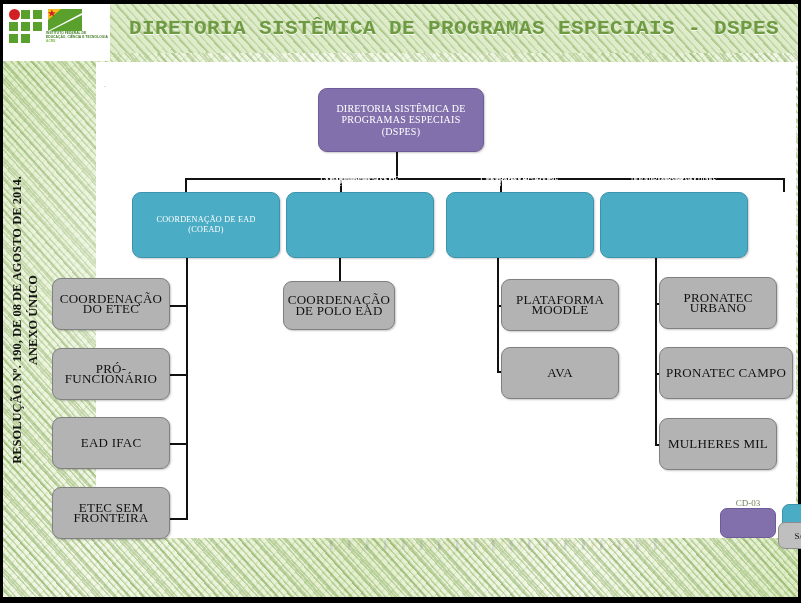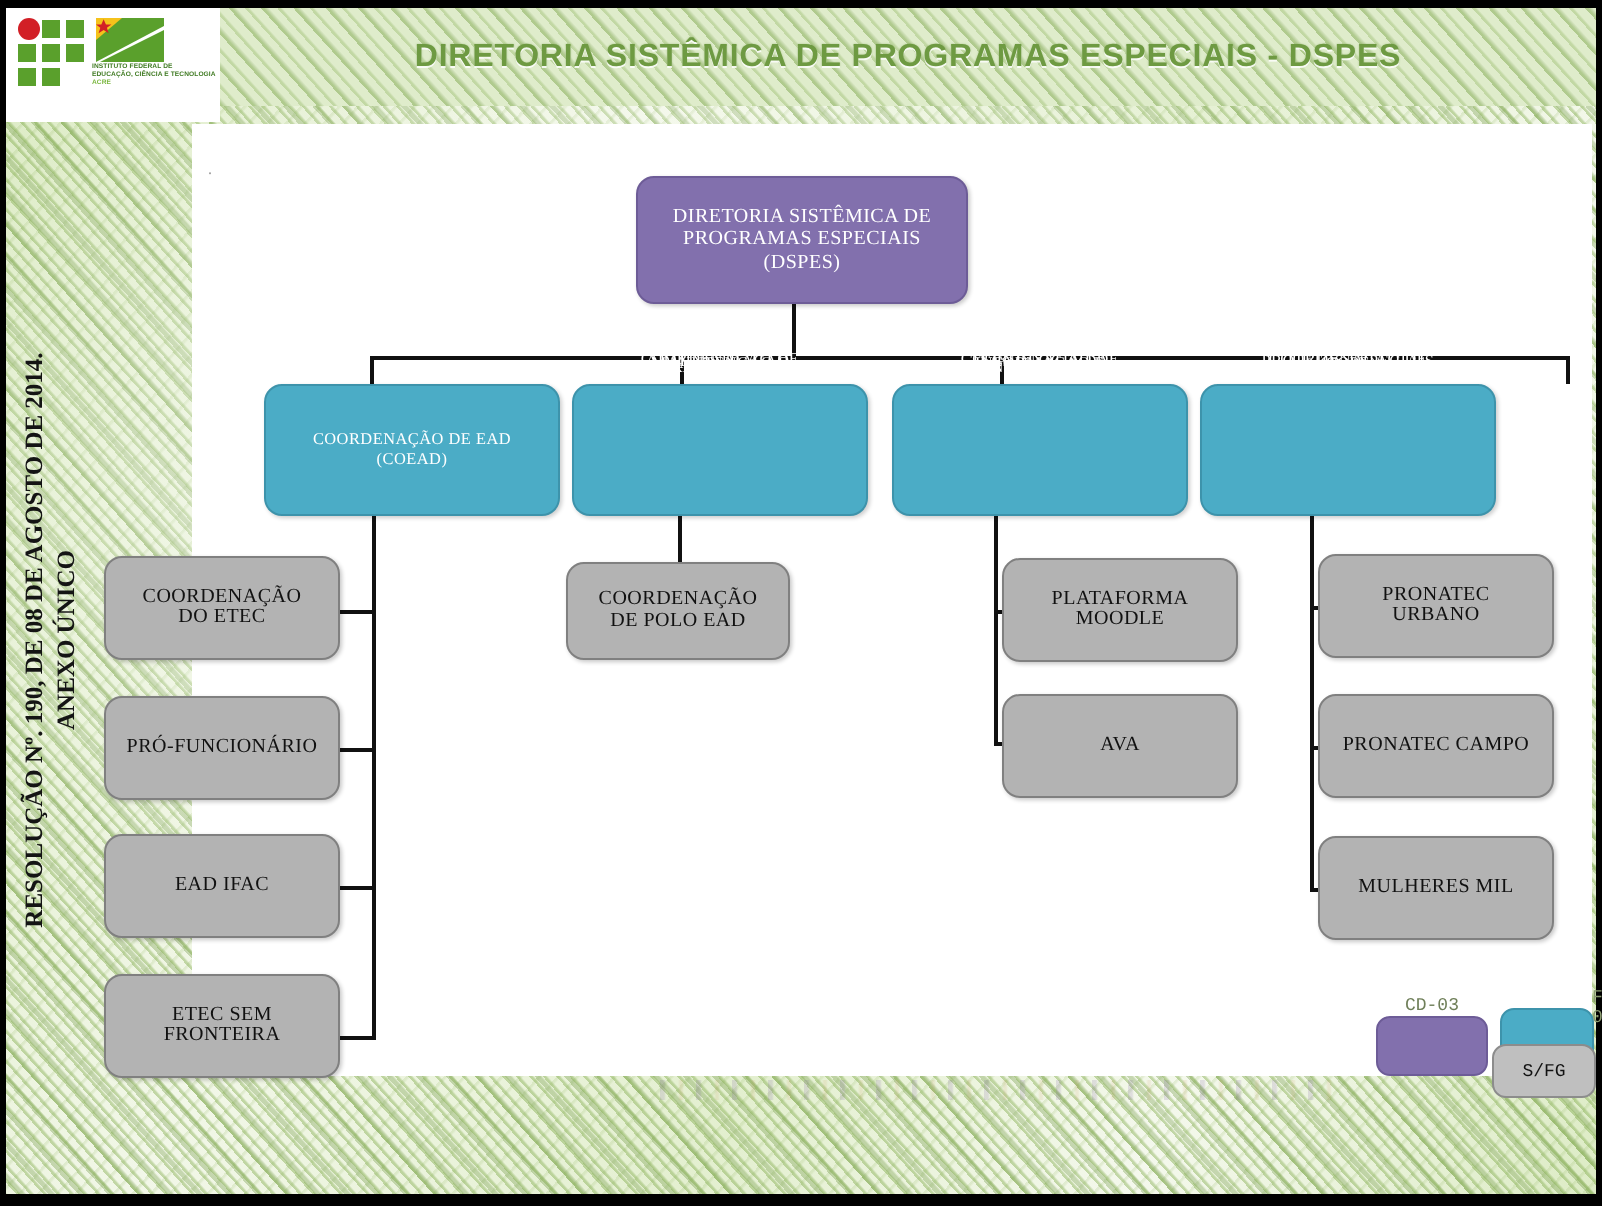--- a/index.html
+++ b/index.html
@@ -55,22 +55,22 @@
   .logo-txt .acre{color:#7db842;}
   .hdr-band{
     position:absolute;left:110px;top:4px;width:688px;height:49px;
     background-color:#dfeccb;
     background-image:
       repeating-linear-gradient(48deg, rgba(126,169,72,.30) 0px, rgba(126,169,72,.30) 1px, rgba(255,255,255,0) 2px, rgba(255,255,255,0) 6px),
       repeating-linear-gradient(48deg, rgba(96,140,48,.20) 0px, rgba(96,140,48,.20) 2px, rgba(255,255,255,0) 3px, rgba(255,255,255,0) 12px);
     display:flex;align-items:center;justify-content:center;
   }
   .hdr-title{
-    font-family:Liberation Sans, sans-serif;
-    font-size:16px;font-weight:bold;color:#6e9a42;
+    font-family:Liberation Mono, monospace;
+    font-size:21px;font-weight:bold;color:#6e9a42;
     letter-spacing:.4px;white-space:nowrap;
     text-shadow:0 1px 0 rgba(255,255,255,.85), 0 0 1px rgba(110,154,66,.5);
   }
 
   
   .sidetext{
     position:absolute;left:4px;top:120px;width:42px;height:400px;
     display:flex;align-items:center;justify-content:center;
   }
   .sidetext-inner{
@@ -106,38 +106,39 @@
     box-shadow:1px 1px 2px rgba(0,0,0,.22);
   }
   .node.teal{
     background:#4bacc6;border:1px solid #3d93ab;color:#ffffff;
     font-size:8.2px;line-height:10.2px;
     box-shadow:1px 1px 2px rgba(0,0,0,.20);
     margin-left:20px;
   }
   .node.gray{
     background:#b3b3b3;border:1px solid #808080;color:#111111;
-    font-size:10px;line-height:10.4px;
+    font-size:13px;line-height:10.4px;
     box-shadow:1px 1px 2px rgba(0,0,0,.22);
   }
   
   .node.teal.overflow{align-items:flex-start;}
   .node.teal.overflow span{margin-top:-9px;}
 
   
   .ln{position:absolute;background:#111111;z-index:1;}
   .lnv{width:2px;}
   .lnh{height:2px;}
 
   
   .lg-box{
     position:absolute;box-sizing:border-box;border-radius:7px;
     display:flex;align-items:flex-start;justify-content:center;
-    font-family:Liberation Mono, monospace;font-size:9px;
+    font-family:Liberation Serif, serif;font-size:9px;
     z-index:4;
+    margin-left:32px;
   }
   .lg-purple{background:#8270ad;border:1px solid #6d5c97;color:#6f7f59;}
   .lg-teal{background:#4bacc6;border:1px solid #3d93ab;color:#8a9a70;}
   .lg-gray{background:#bfbfbf;border:1px solid #8c8c8c;color:#111;
            align-items:center;}
   .lg-box span{display:block;width:100%;text-align:center;}
   .lg-purple span,.lg-teal span{margin-top:-11px;}
   .noise{
     position:absolute;left:330px;top:540px;width:340px;height:10px;
     opacity:.30;z-index:2;
@@ -301,21 +302,21 @@
       <span>MOODLE</span>
     </span>
   </div>
 
   <div class="node gray" style="left:659px;top:277px;width:118px;height:52px;">
     <span>
       <span>PRONATEC</span>
       <span>URBANO</span>
     </span>
   </div>
-  <div class="node gray" style="left:659px;top:347px;width:118px;height:52px;">
+  <div class="node gray" style="left:659px;top:347px;width:134px;height:52px;">
     <span>PRONATEC CAMPO</span>
   </div>
   <div class="node gray" style="left:659px;top:418px;width:118px;height:52px;">
     <span>MULHERES MIL</span>
   </div>
 
   <div class="noise"></div>
 
   <div class="lg-box lg-purple" style="left:688px;top:508px;width:56px;height:30px;">
     <span>CD-03</span>

